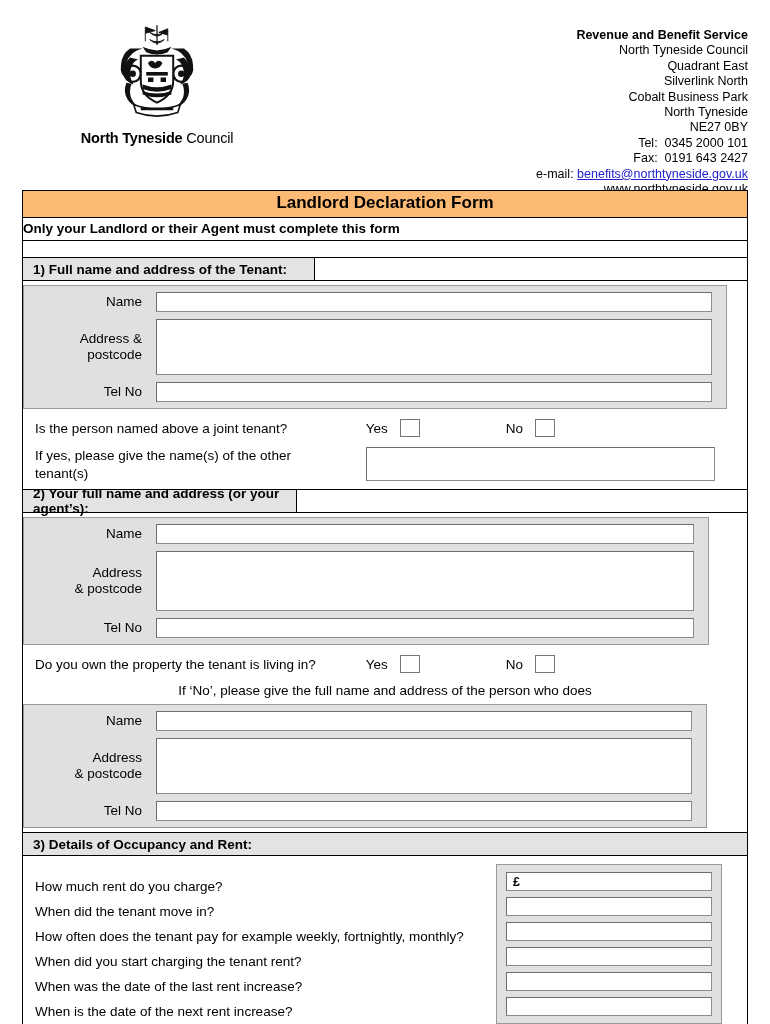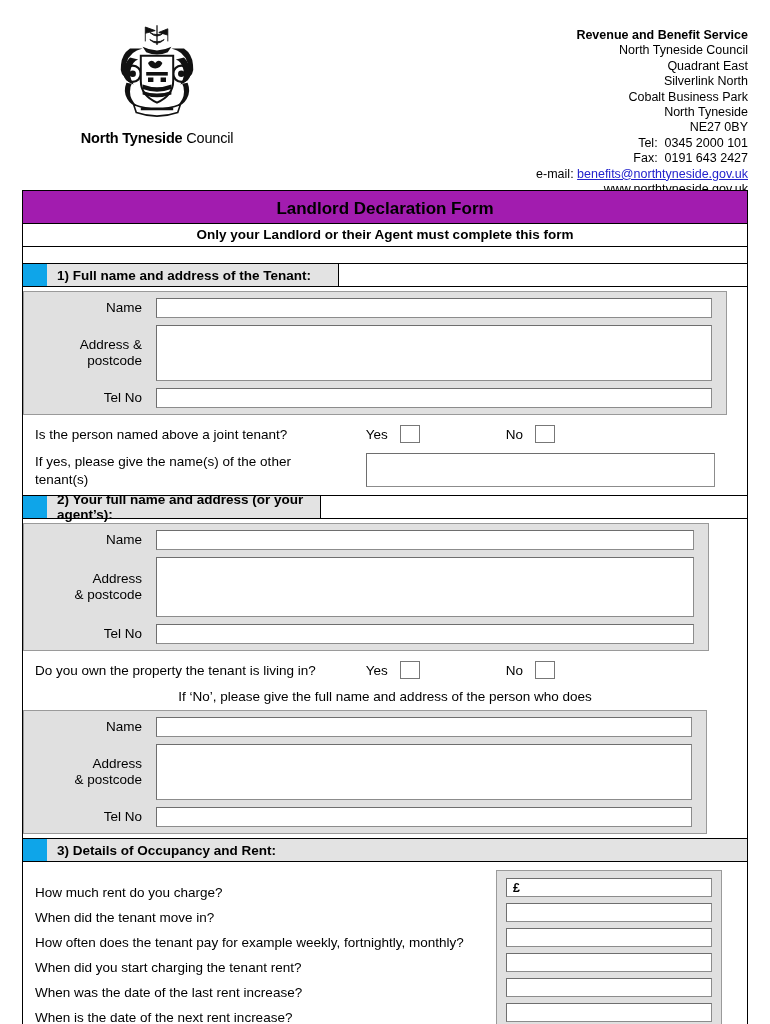--- a/index.html
+++ b/index.html
@@ -67,49 +67,47 @@
     position: absolute;
     left: 22px;
     top: 190px;
     width: 726px;
     border: 1px solid #000000;
     box-sizing: border-box;
     background: #ffffff;
   }
 
   .title-bar {
-    background: #a21caf;
+    background: #fdba74;
     border-bottom: 1px solid #000;
     text-align: center;
     font-size: 17px;
     font-weight: bold;
-    padding: 8px 0 4px 0;
+    padding: 2px 0 4px 0;
   }
   .subtitle-bar {
     background: #ffffff;
     border-bottom: 1px solid #000;
-    text-align: center;
     font-size: 13.5px;
     font-weight: bold;
     padding: 3px 0 4px 0;
   }
   .spacer-bar {
     height: 16px;
     border-bottom: 1px solid #000;
     background: #ffffff;
   }
 
   
   .section-head {
     display: flex;
     align-items: stretch;
     border-bottom: 1px solid #000;
     background: #0ea5e9;
     height: 22px;
-    padding-left: 24px;
   }
   .section-head .lbl {
     background: #e3e3e3;
     font-weight: bold;
     font-size: 13.5px;
     padding: 2px 8px 2px 10px;
     border-right: 1px solid #000;
     display: flex;
     align-items: center;
     box-sizing: border-box;

